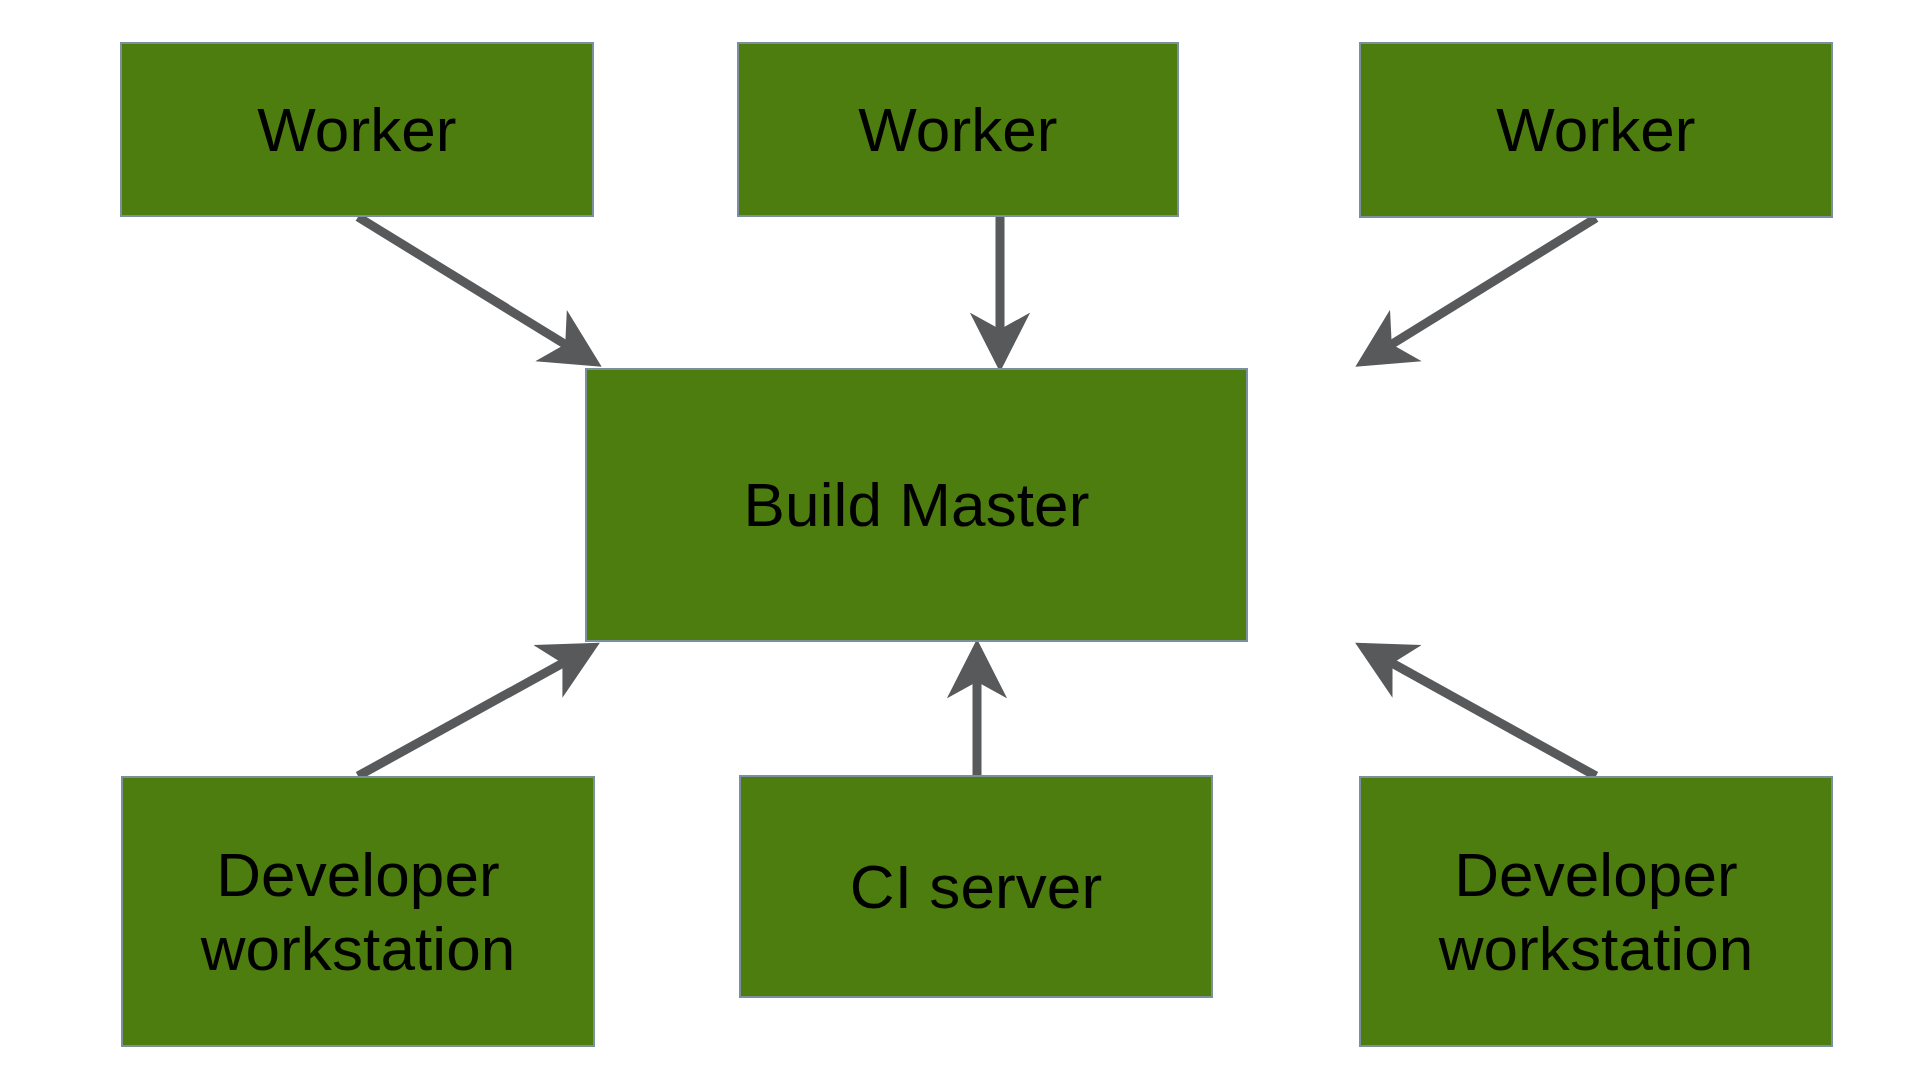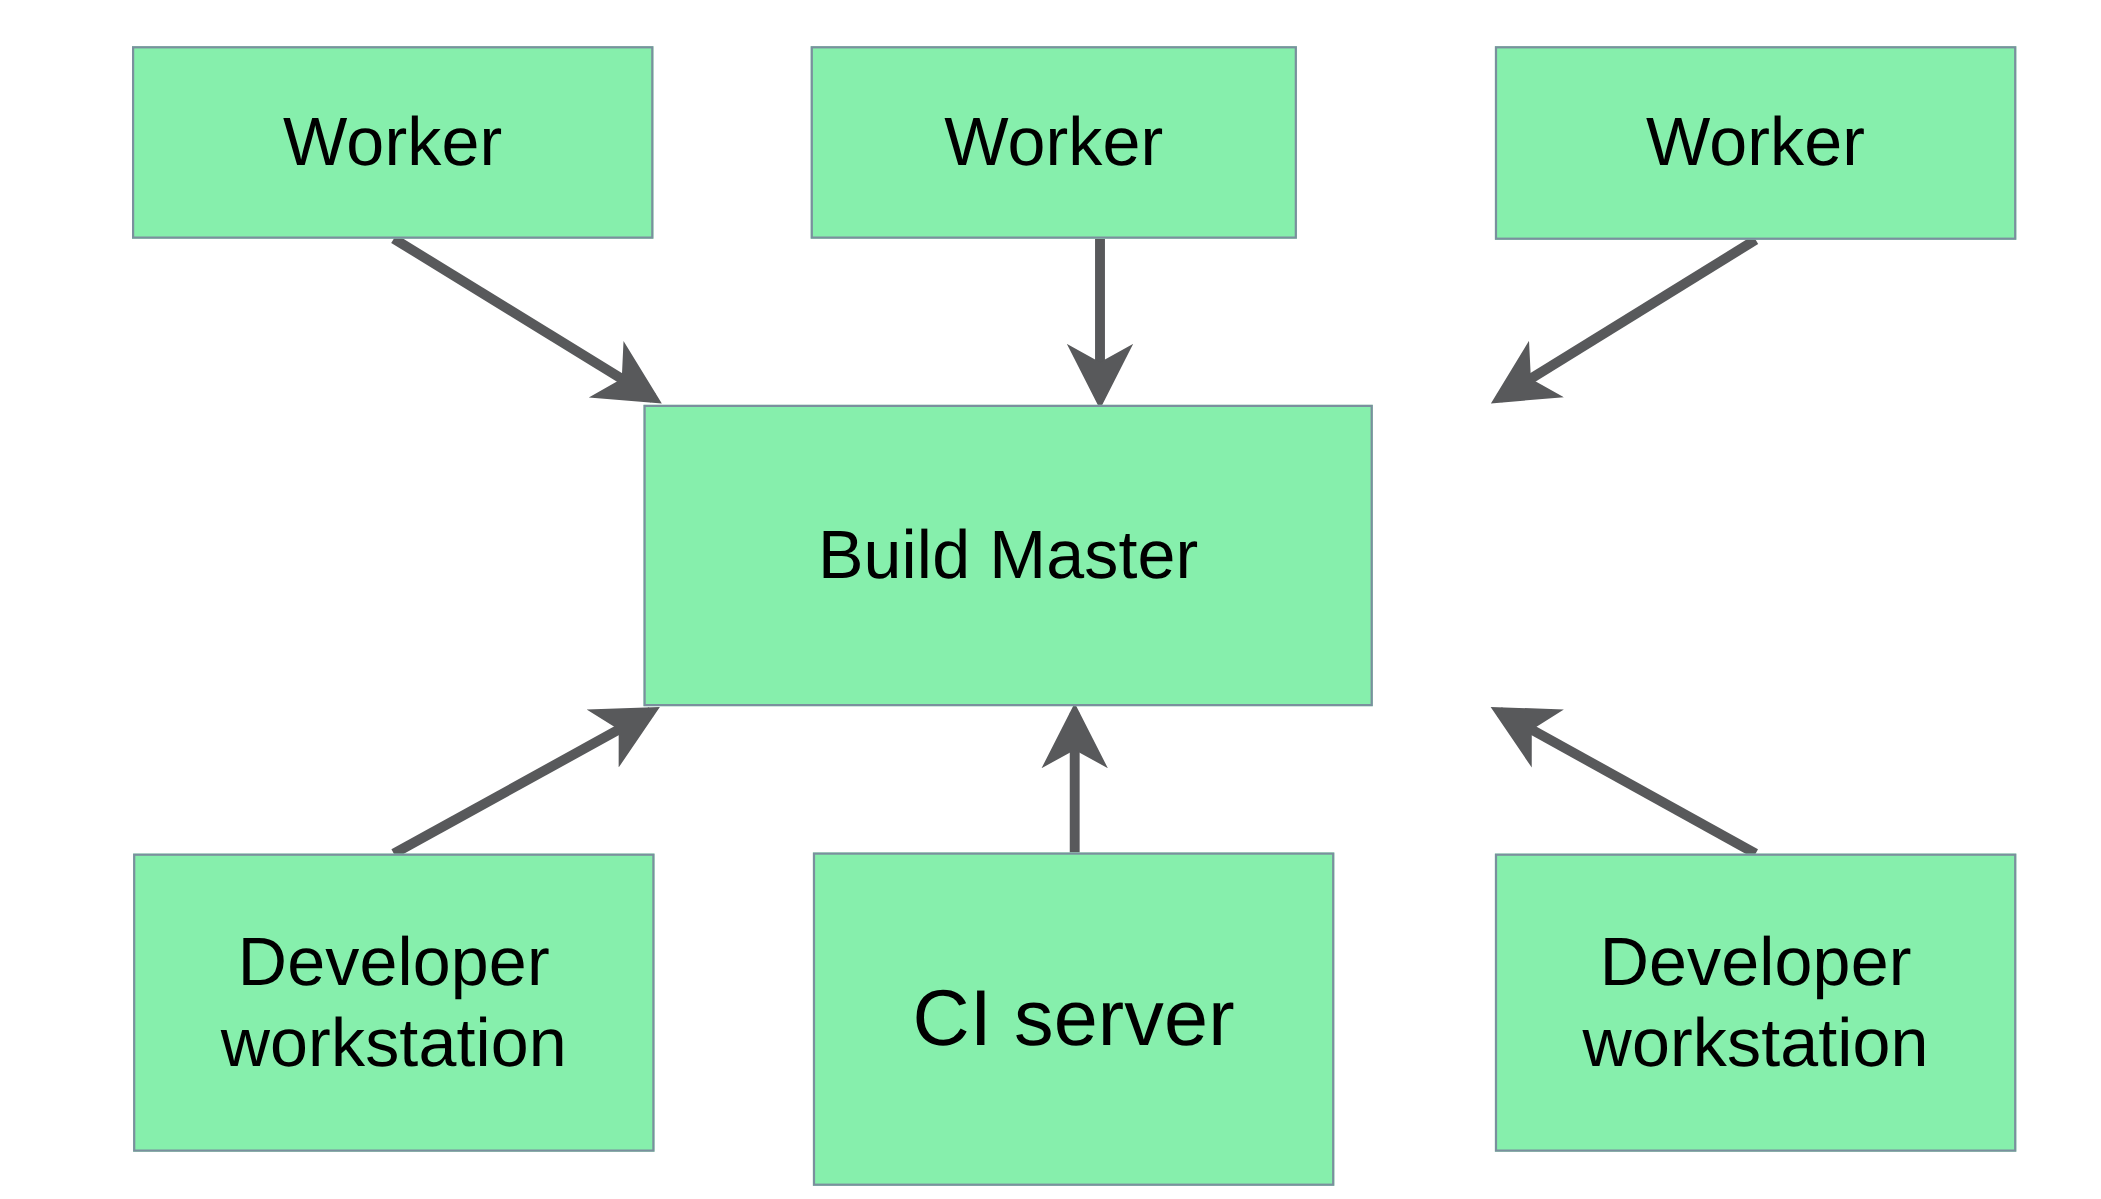--- a/index.html
+++ b/index.html
@@ -18,21 +18,21 @@
   #diagram-canvas {
     position: absolute;
     left: 0;
     top: 0;
     width: 1910px;
     height: 1090px;
   }
   .node-box {
     position: absolute;
     box-sizing: border-box;
-    background: #86efac;
+    background: #4d7c0f;
     border: 2px solid #7b8f9e;
     display: flex;
     align-items: center;
     justify-content: center;
     text-align: center;
     color: #000000;
     line-height: 1.18;
     letter-spacing: 0.1px;
   }
   .node-label {
@@ -41,21 +41,21 @@
     white-space: pre-line;
   }
   
   #node-worker-1 { left: 120px;  top: 42px;  width: 474px; height: 175px; font-size: 62px; }
   #node-worker-2 { left: 737px;  top: 42px;  width: 442px; height: 175px; font-size: 62px; }
   #node-worker-3 { left: 1359px; top: 42px;  width: 474px; height: 176px; font-size: 62px; }
   
   #node-build-master { left: 585px; top: 368px; width: 663px; height: 274px; font-size: 62px; }
   
   #node-dev-workstation-1 { left: 121px;  top: 776px; width: 474px; height: 271px; font-size: 62px; }
-  #node-ci-server        { left: 739px;  top: 775px; width: 474px; height: 303px; font-size: 72px; text-align: right; }
+  #node-ci-server        { left: 739px;  top: 775px; width: 474px; height: 223px; font-size: 62px; text-align: right; }
   #node-dev-workstation-2 { left: 1359px; top: 776px; width: 474px; height: 271px; font-size: 62px; }
 
   #edge-layer {
     position: absolute;
     left: 0;
     top: 0;
     width: 1910px;
     height: 1090px;
     pointer-events: none;
   }

